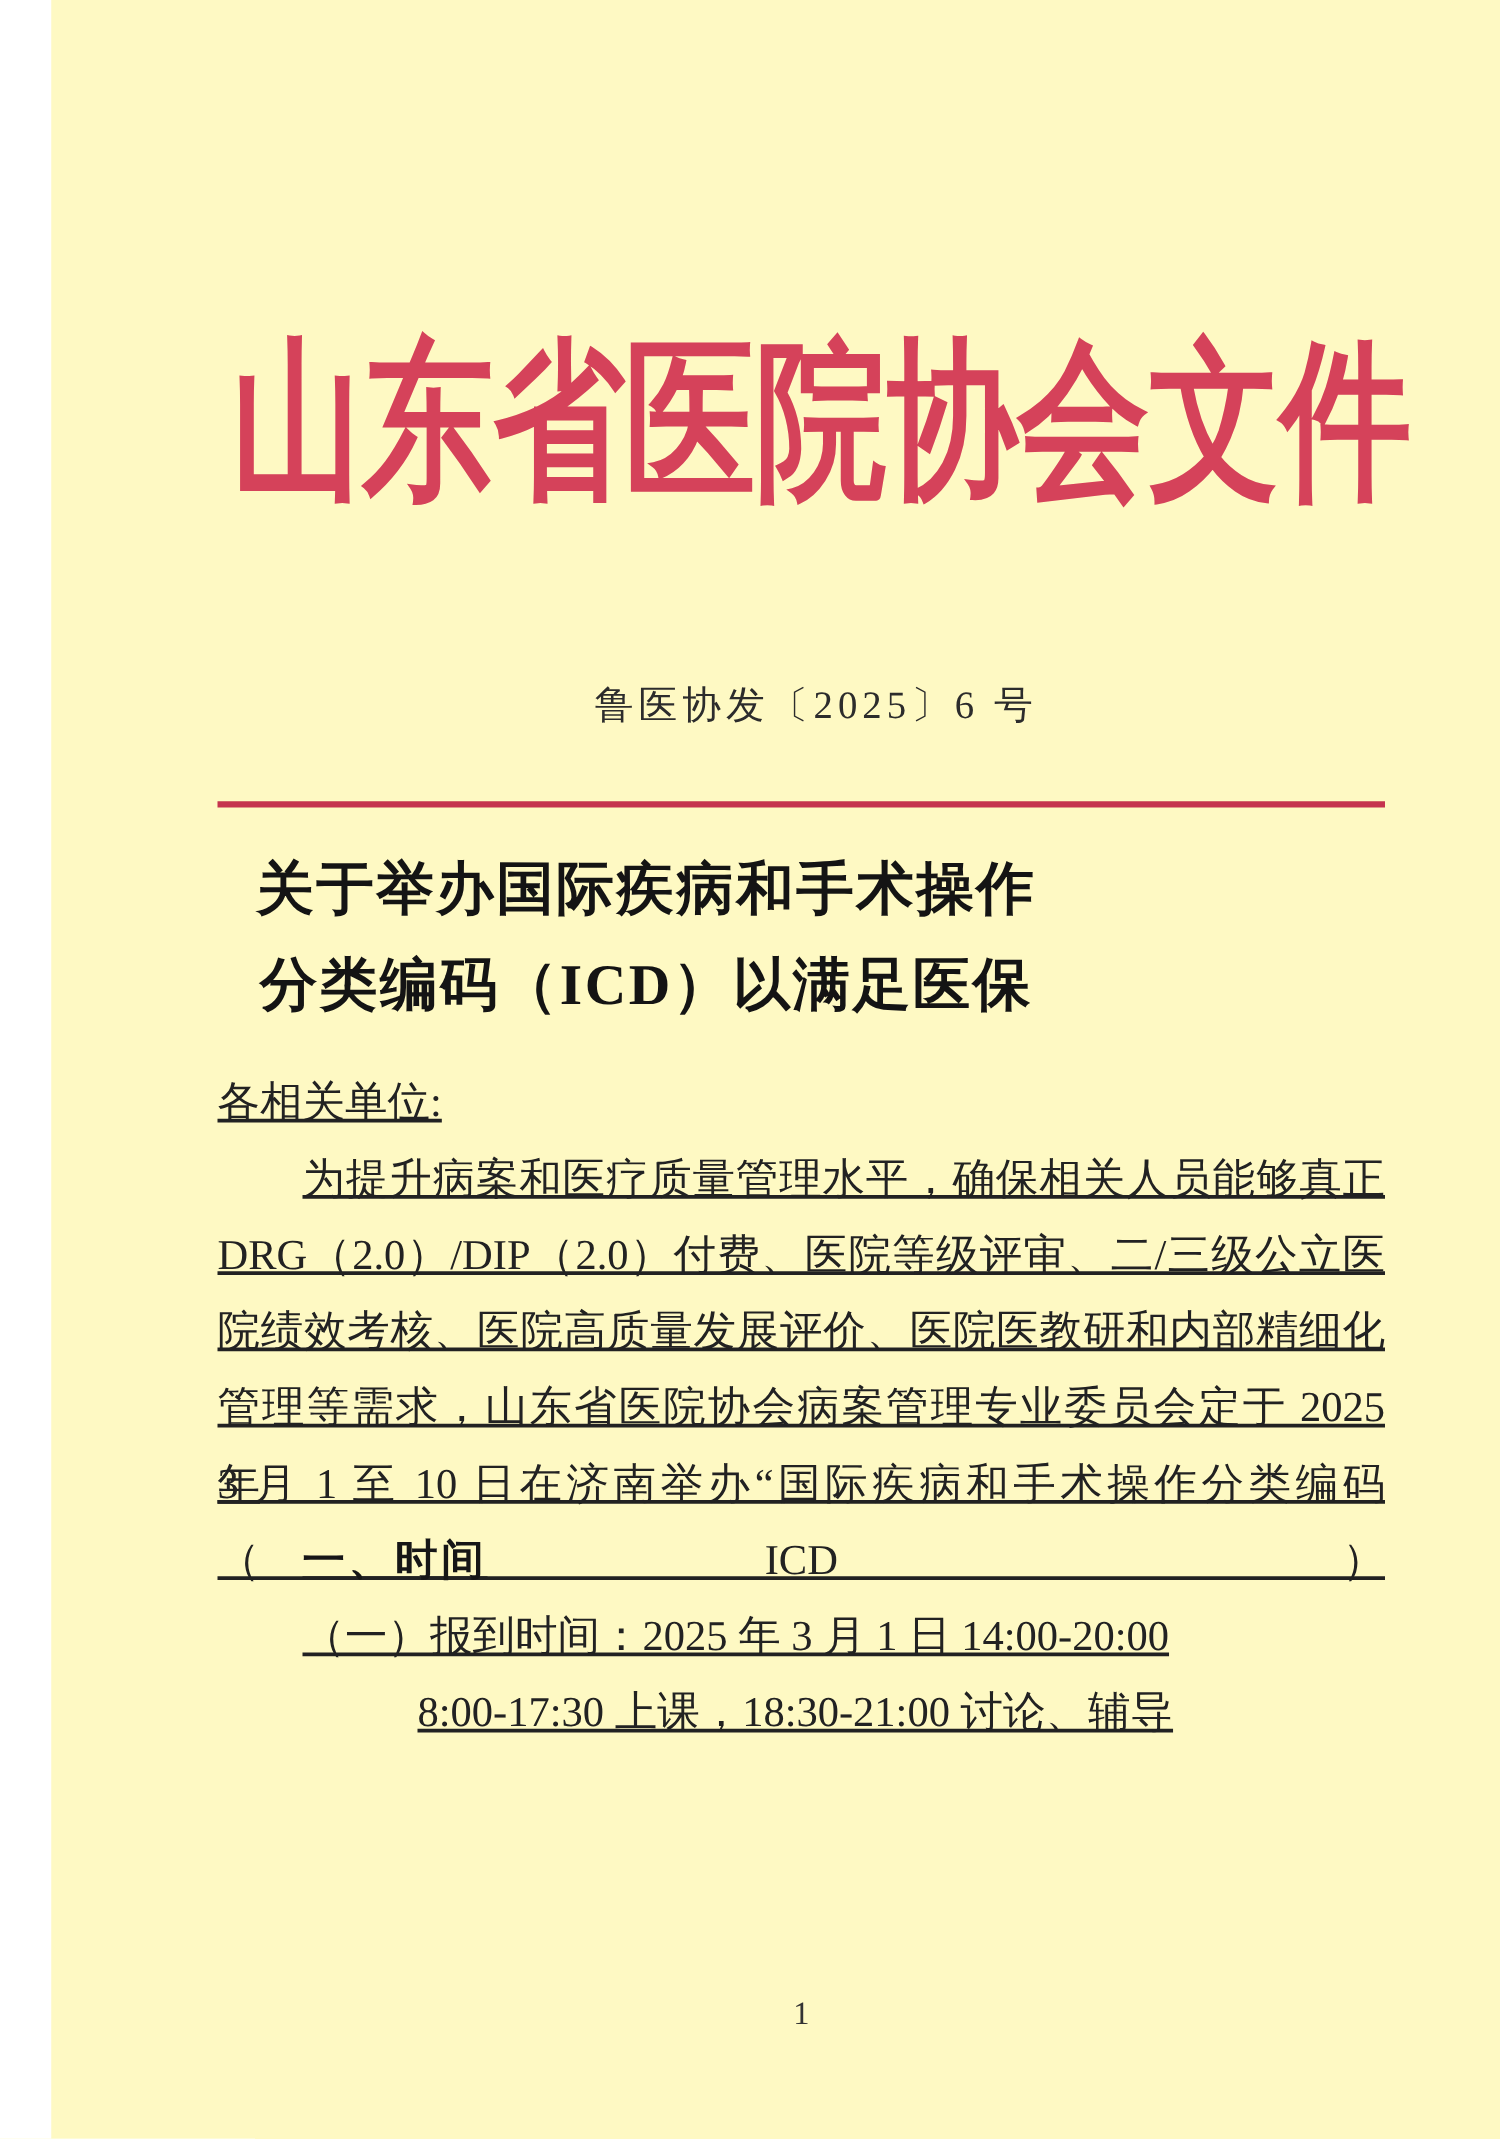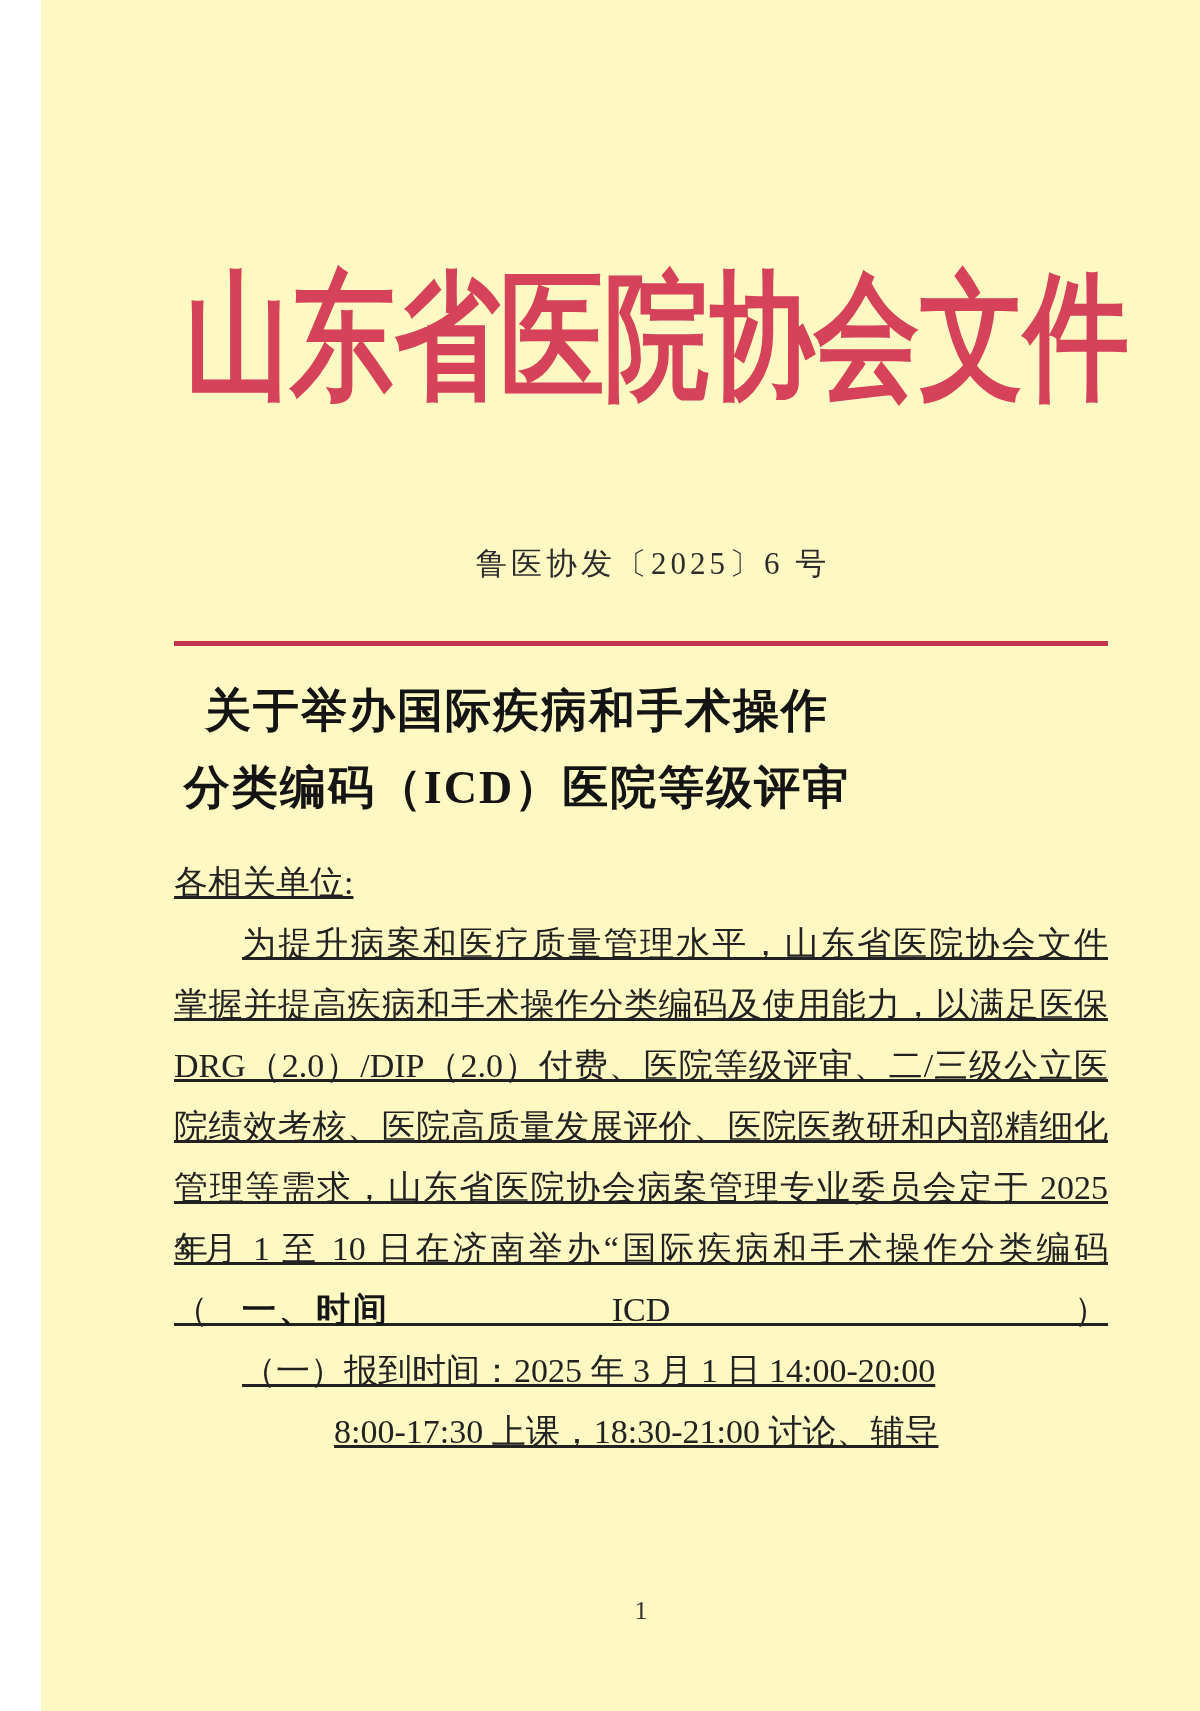--- a/index.html
+++ b/index.html
@@ -109,28 +109,27 @@
 <div class="doc-page">
 
   <div class="org-title" style="color: rgb(213, 66, 90);">山东省医院协会文件</div>
 
   <div class="doc-number">鲁医协发〔2025〕6 号</div>
 
   <div class="red-rule" style="background: rgb(197, 52, 78);"></div>
 
   <div class="notice-title">
     <div>关于举办国际疾病和手术操作</div>
-    <div>分类编码（ICD）医院等级评审</div>
+    <div>分类编码（ICD）以满足医保</div>
   </div>
 
   <div class="body-block">
     <div class="bline">各相关单位:</div>
 
-    <div class="bline jline indent2">为提升病案和医疗质量管理水平，山东省医院协会文件</div>
-    <div class="bline jline">掌握并提高疾病和手术操作分类编码及使用能力，以满足医保</div>
+    <div class="bline jline indent2">为提升病案和医疗质量管理水平，确保相关人员能够真正</div>
     <div class="bline jline">DRG（2.0）/DIP（2.0）付费、医院等级评审、二/三级公立医</div>
     <div class="bline jline">院绩效考核、医院高质量发展评价、医院医教研和内部精细化</div>
     <div class="bline jline">管理等需求，山东省医院协会病案管理专业委员会定于 2025 年</div>
     <div class="bline jline">3 月 1 至 10 日在济南举办“国际疾病和手术操作分类编码（ICD）</div>
 
     <div class="bline section-heading">一、时间</div>
 
     <div class="bline item-l1">（一）报到时间：2025 年 3 月 1 日 14:00-20:00</div>
     <div class="bline item-l2">8:00-17:30 上课，18:30-21:00 讨论、辅导</div>
   </div>

